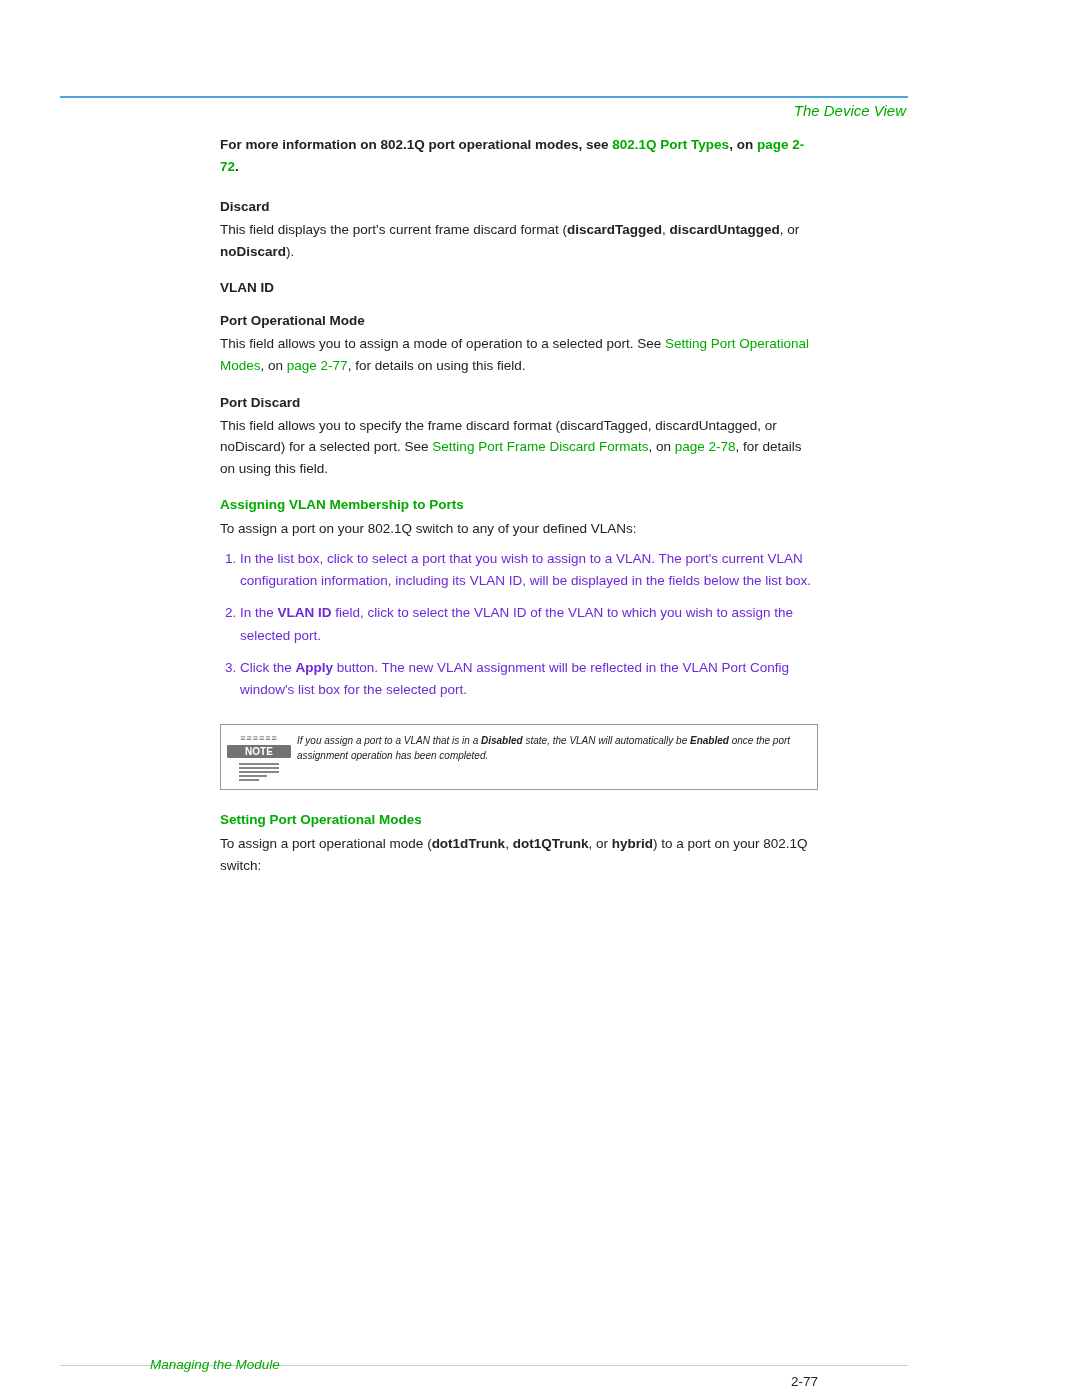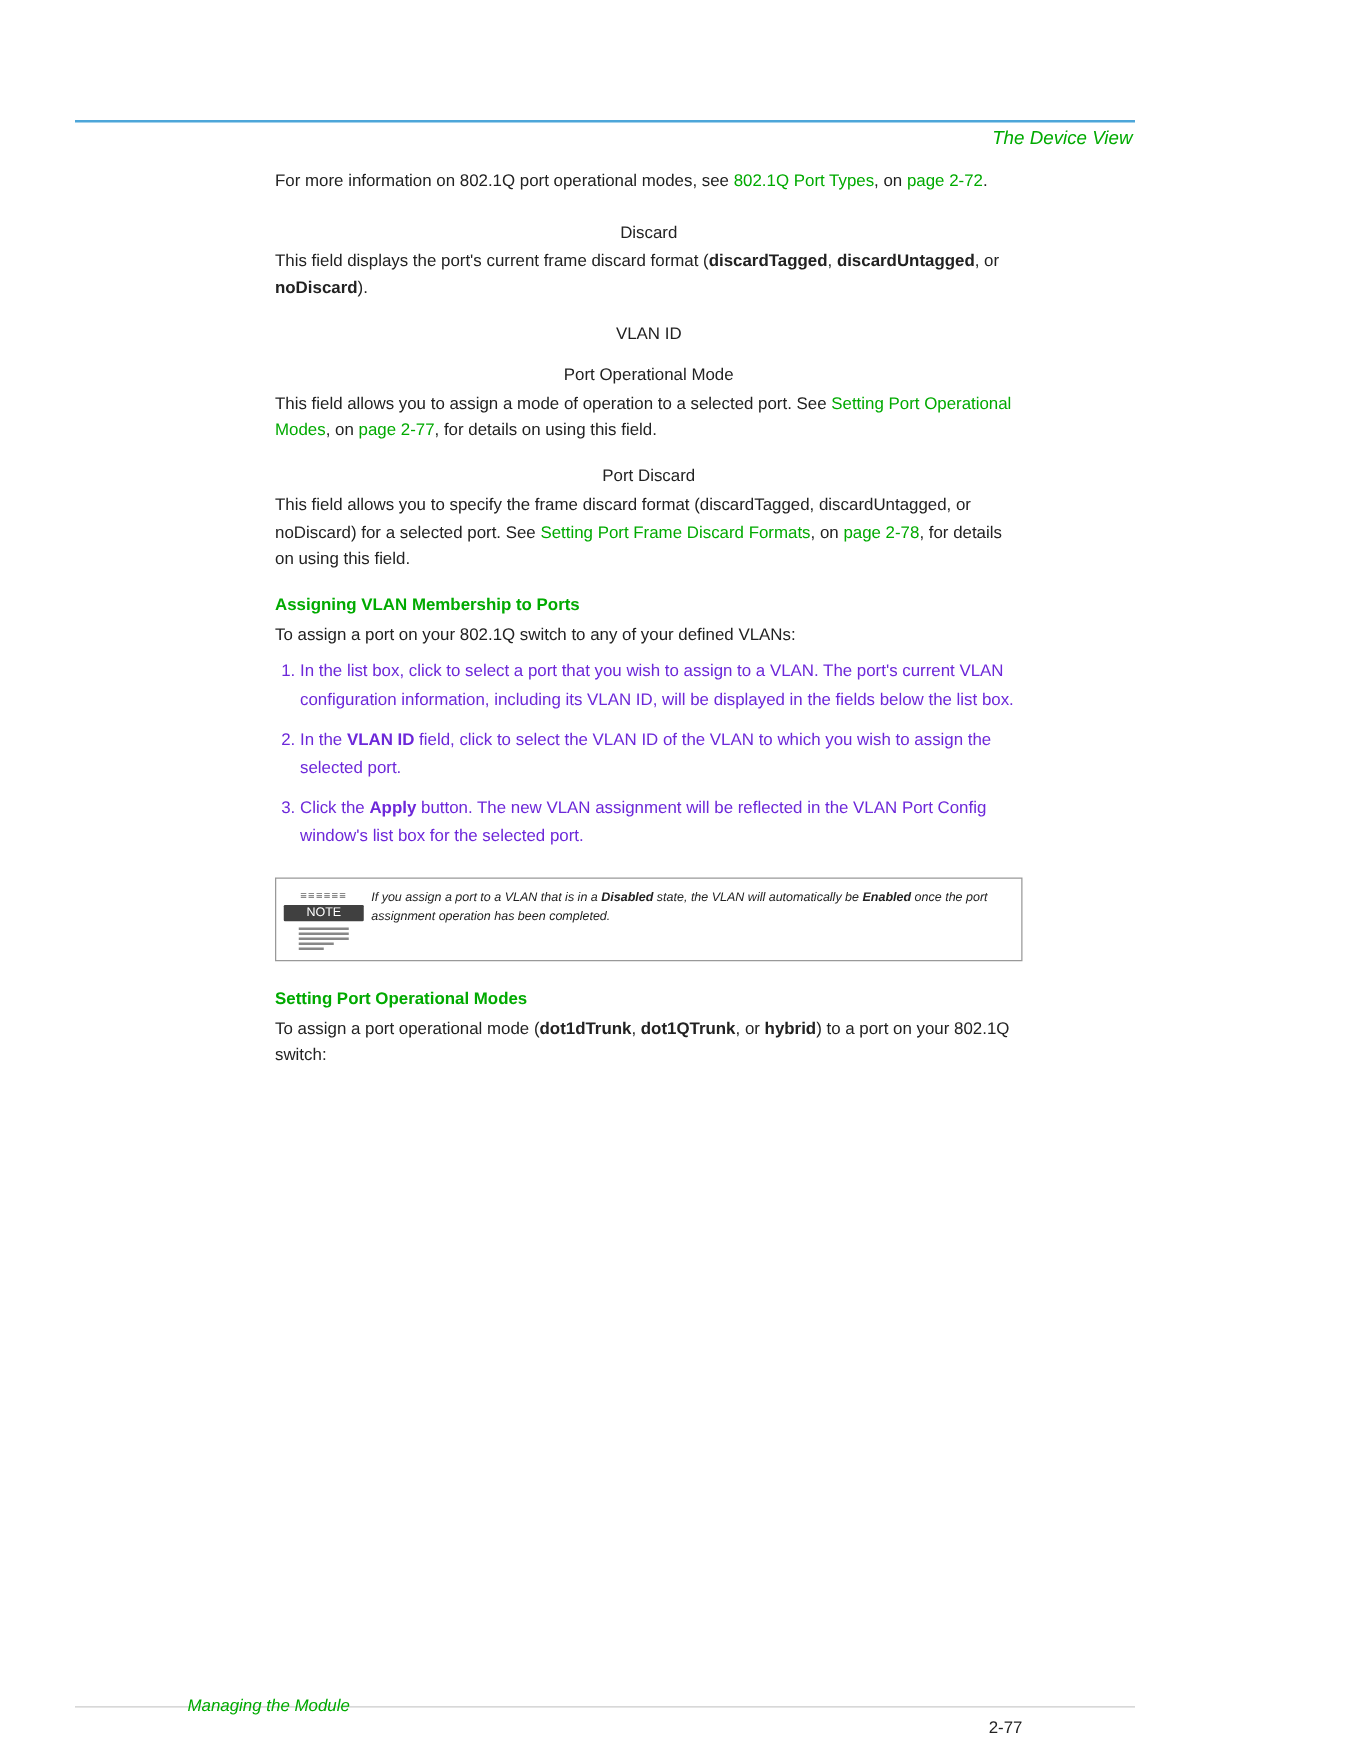--- a/index.html
+++ b/index.html
@@ -47,38 +47,38 @@
       padding: 110px 150px 80px 220px;
       max-width: 1080px;
     }
 
     
     .intro-para {
       font-size: 13.5px;
       line-height: 1.6;
       margin-bottom: 22px;
       color: #222;
+      font-weight: bold;
     }
 
     .link-green {
       color: #00aa00;
       text-decoration: none;
     }
 
     
     .section {
       margin-bottom: 18px;
     }
 
     .section-heading {
       font-size: 13.5px;
-      font-weight: normal;
+      font-weight: bold;
       margin-bottom: 5px;
       color: #222;
-      text-align: center;
     }
 
     .section-heading-green {
       font-size: 13.5px;
       font-weight: bold;
       color: #00aa00;
       margin-bottom: 6px;
     }
 
     .section-body {
@@ -121,24 +121,24 @@
 
     .note-icon-lines {
       font-size: 9px;
       color: #666;
       letter-spacing: 1px;
       line-height: 1.2;
       margin-bottom: 2px;
     }
 
     .note-badge {
-      background: #404040;
+      background: #737373;
       color: #fff;
       font-size: 10px;
-      font-weight: normal;
+      font-weight: bold;
       padding: 1px 18px;
       border-radius: 1px;
       margin-bottom: 3px;
     }
 
     .note-lines {
       display: flex;
       flex-direction: column;
       gap: 2px;
       margin-top: 2px;

